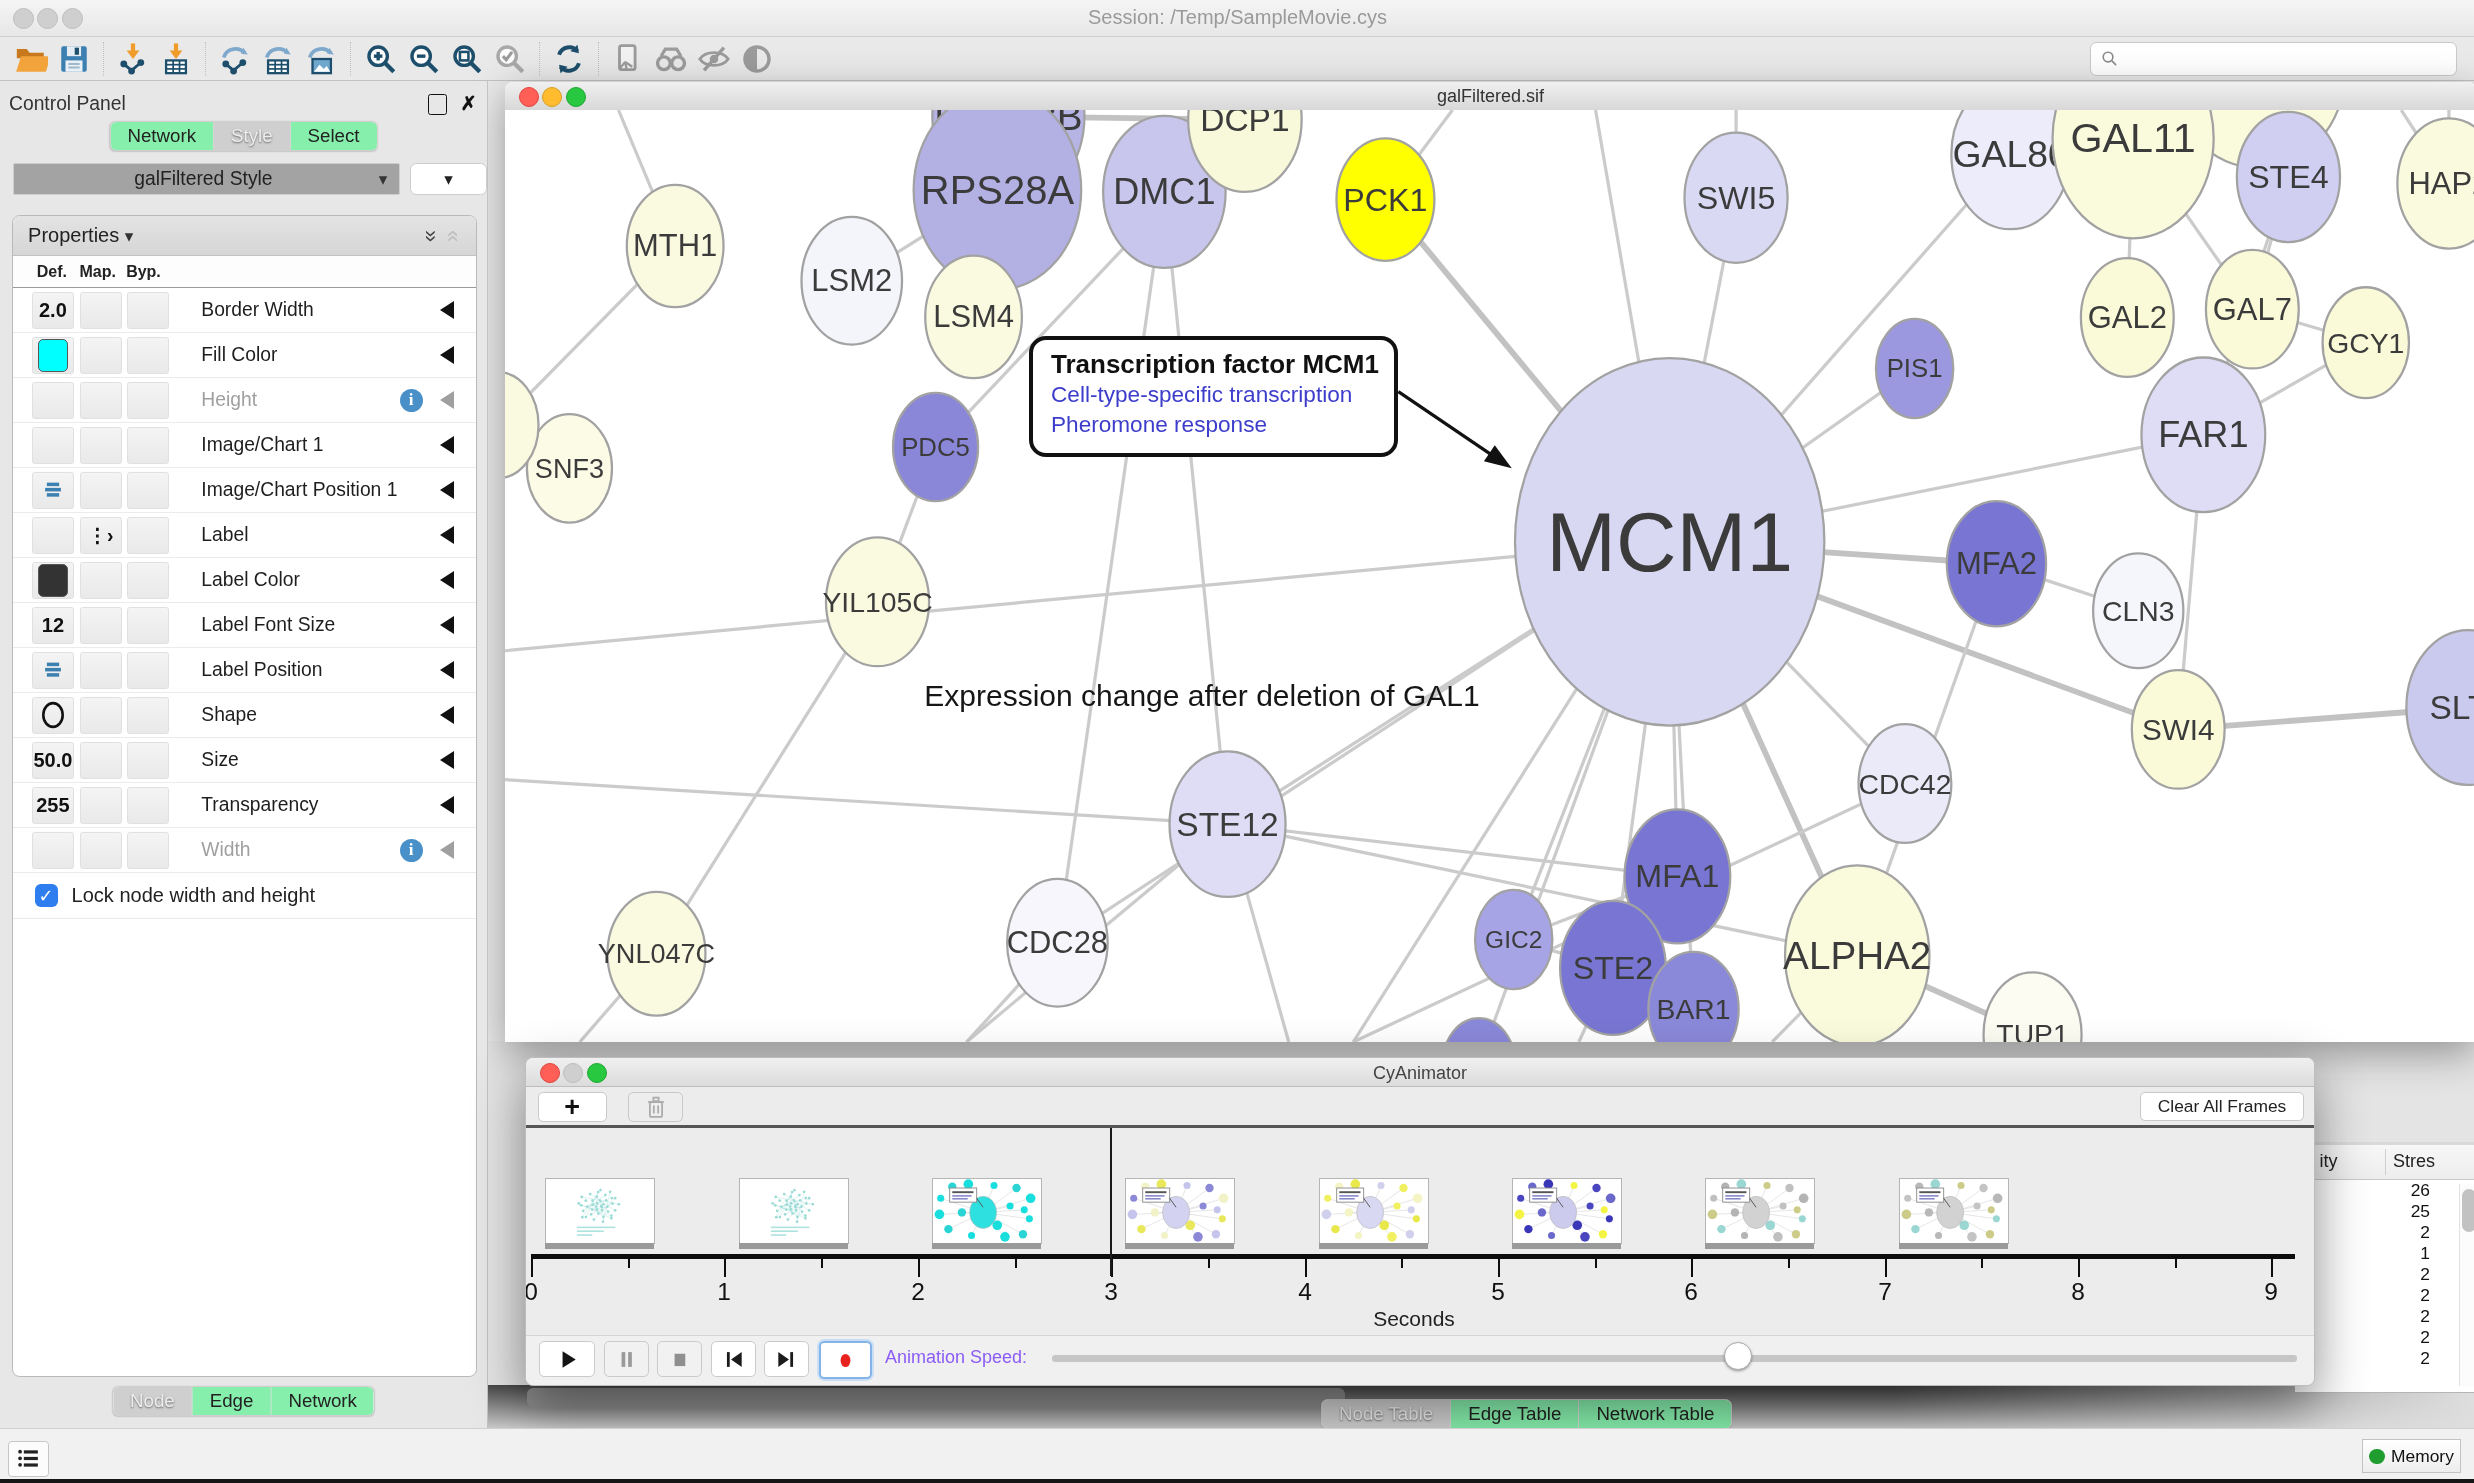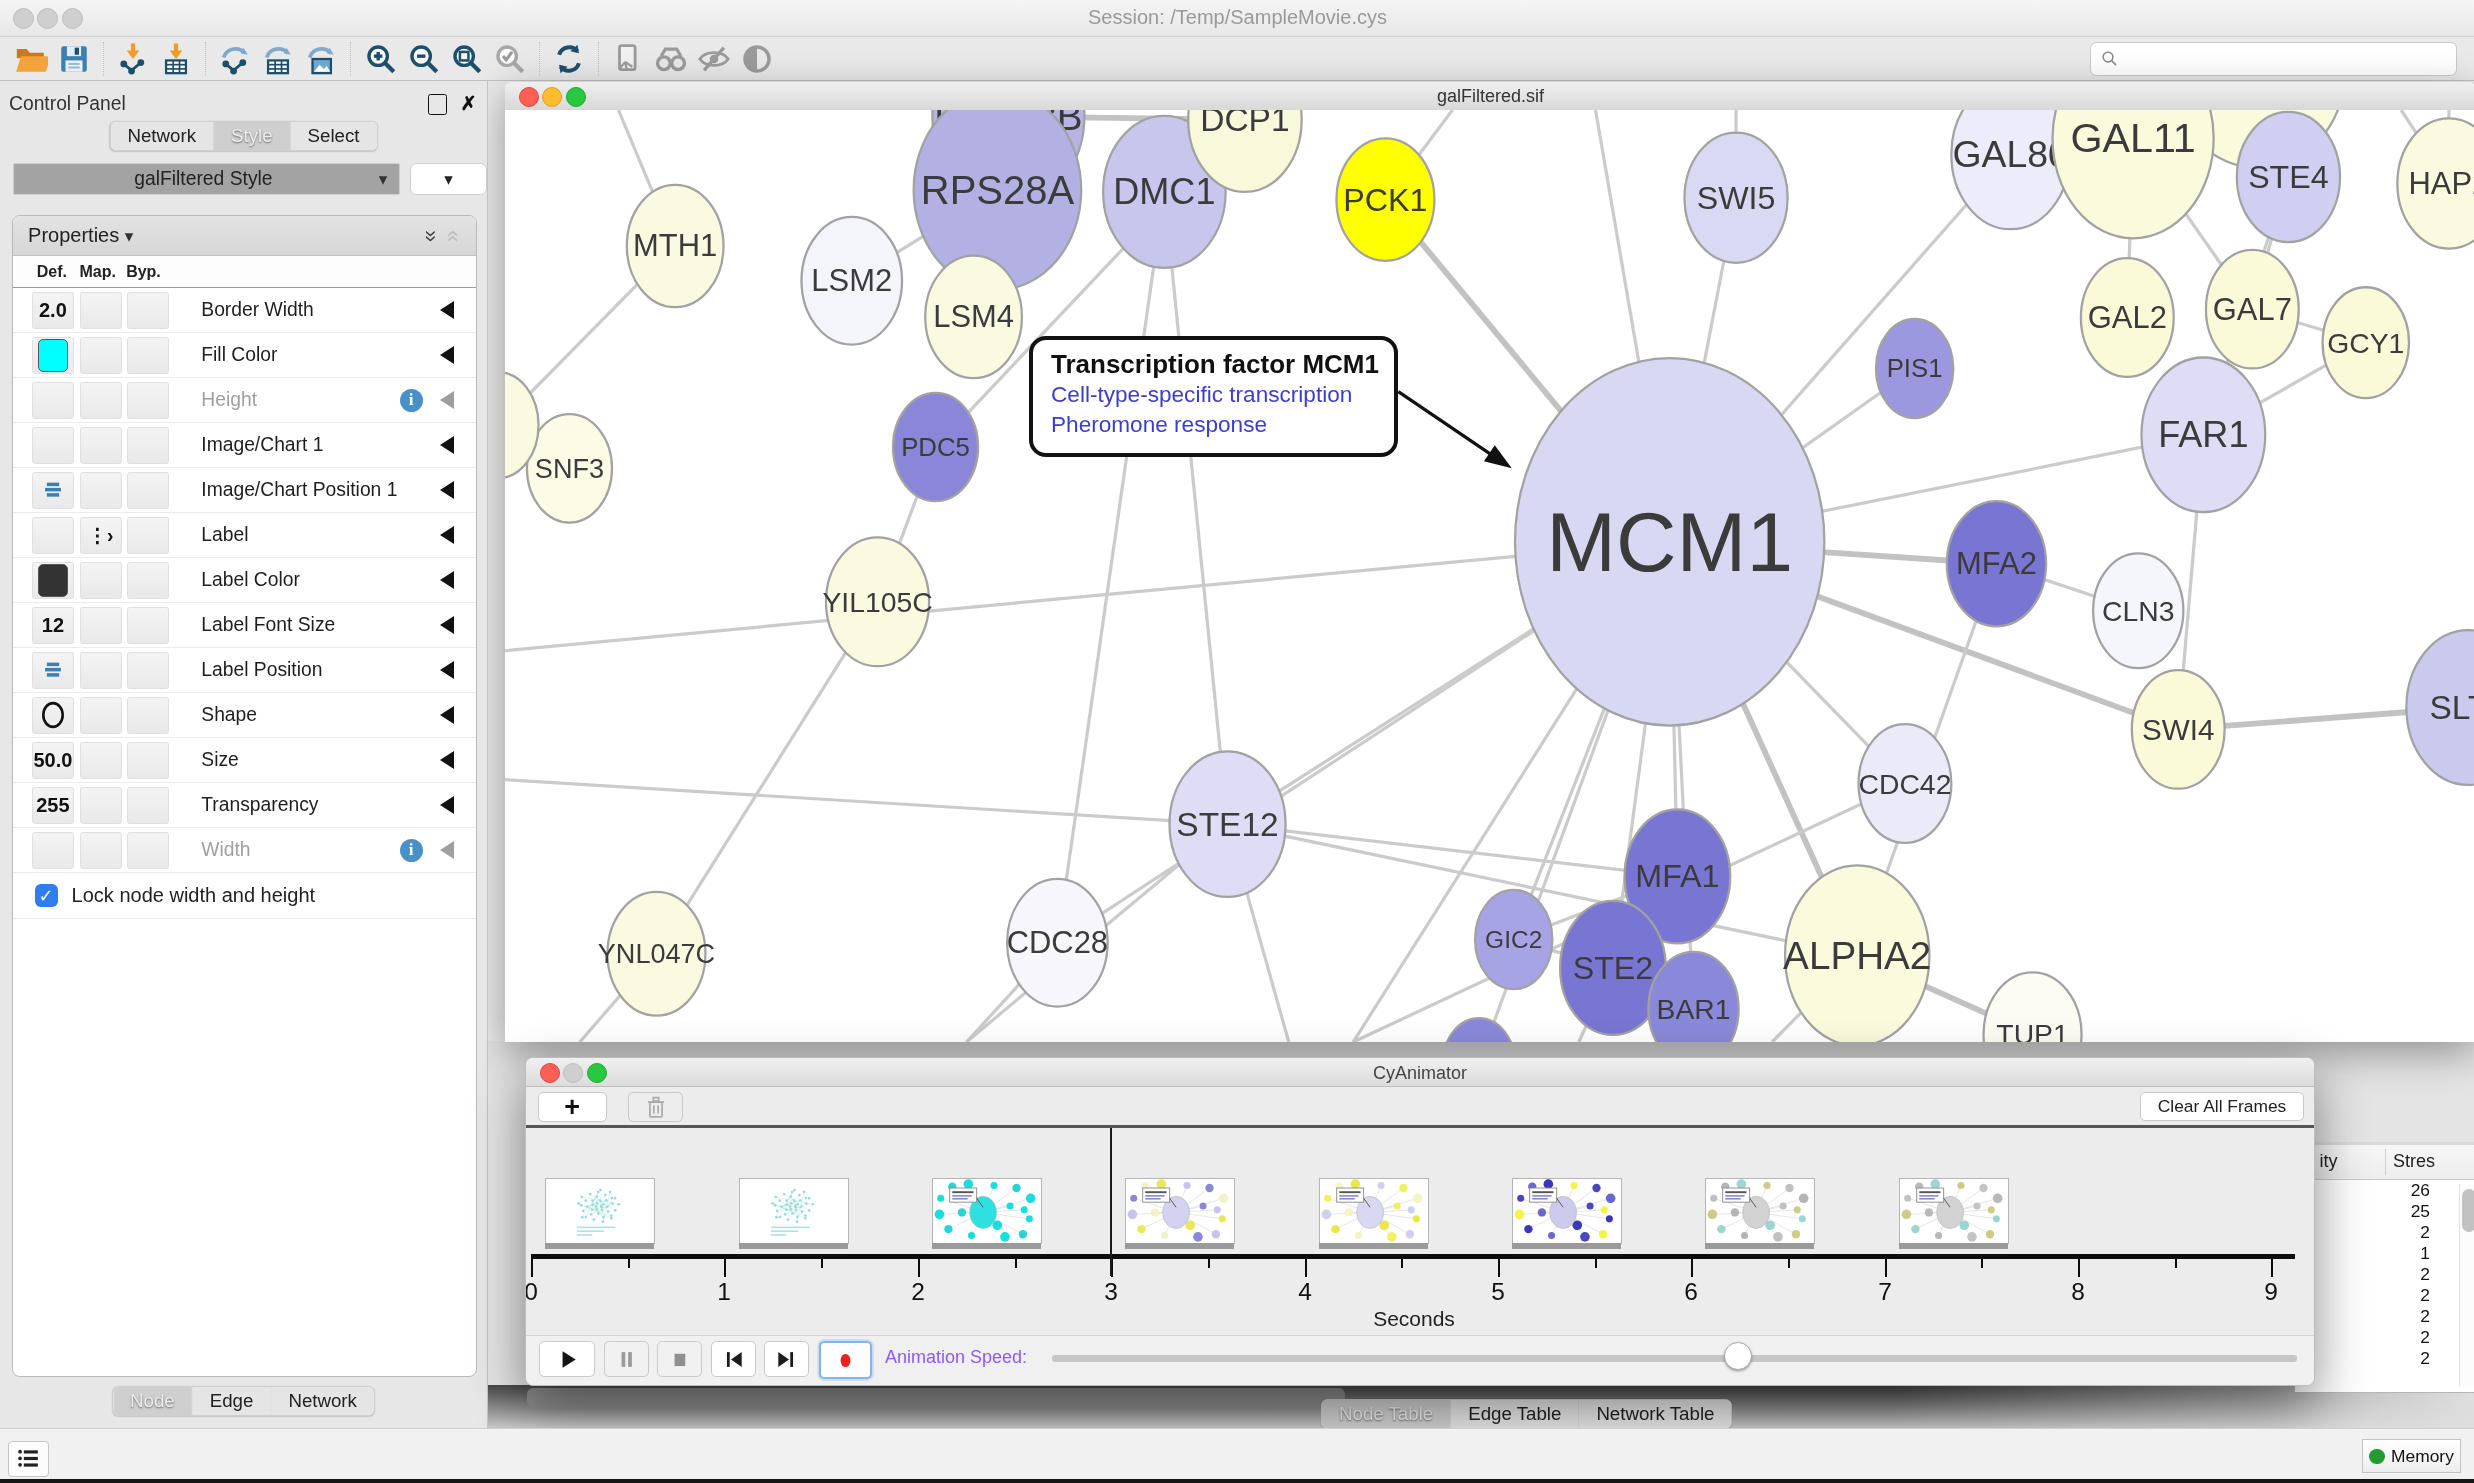--- a/index.html
+++ b/index.html
@@ -25,21 +25,21 @@
   .search-box input{border:none;outline:none;flex:1;font-size:18px;height:26px;font-family:inherit;background:transparent;}
   
   .control-panel{position:absolute;left:0;top:81px;width:487px;height:1347px;background:#e7e7e7;
     border-right:1.3px solid #c3c3c3;z-index:3;}
   .cp-title{position:absolute;left:9px;top:11.6px;font-size:19.3px;color:#333;}
   .cp-winbtns{position:absolute;right:10.3px;top:13px;display:flex;gap:14px;font-size:19.3px;color:#111;font-weight:bold;}
   .cp-float{width:17px;height:19.3px;border:1.9px solid #111;border-radius:2.6px;}
   .seg{display:flex;background:#fff;border:0.6px solid #cfcfcf;border-radius:6.4px;overflow:hidden;
     box-shadow:0 0.6px 1.3px rgba(0,0,0,.15);}
   .seg .seg-btn{padding:0 17px;height:28px;display:flex;align-items:center;justify-content:center;
-    font-size:18.7px;color:#222;border-right:0.6px solid #d8d8d8;background:#e5e5e5;}
+    font-size:18.7px;color:#222;border-right:0.6px solid #d8d8d8;background:#86efac;}
   .seg .seg-btn:last-child{border-right:none;}
   .seg .seg-btn.sel{background:#cfcfcf;color:#ededed;text-shadow:0 1.3px 1.9px rgba(90,90,90,.9);}
   .cp-tabs{position:absolute;top:40px;left:50%;transform:translateX(-50%);}
   .style-select{position:absolute;left:13px;top:82px;width:385px;height:30px;background:#a3a3a3;
     border:1.3px solid #cdcdcd;border-radius:2px;display:flex;align-items:center;font-size:19.3px;text-align:center;}
   .style-select .val{margin-left:14px;flex:1;}
   .caret{color:#333;font-size:17px;margin-right:11.6px;}
   .style-menu-btn{position:absolute;left:410px;top:82px;width:75px;height:30px;background:#fff;
     border:1.3px solid #cdcdcd;border-radius:6.4px;display:flex;align-items:center;justify-content:center;font-size:17px;}
   .props{position:absolute;left:11.6px;top:134px;width:463px;height:1160px;background:#fff;
@@ -654,20 +654,21 @@
           <line x1="1386" y1="437" x2="1529" y2="534" stroke="#111" stroke-width="5"></line>
           <polygon points="1562,556 1518.8,544.9 1535.6,520.0" fill="#111"></polygon>
         </svg>
       <div class="ann-box">
         <div class="ann-title">Transcription factor MCM1</div>
         <div id="ann-lines">
             <div class="ann-link" style="color: rgb(61, 61, 204);">Cell-type-specific transcription</div>
             <div class="ann-link" style="color: rgb(61, 61, 204);">Pheromone response</div>
           </div>
       </div>
+      <div class="canvas-note">Expression change after deletion of GAL1</div>
     </div>
   </div>
 
   <div class="cy-window">
     <div class="cy-titlebar">
       <div class="tl red" style="left:14px"></div>
       <div class="tl gray" style="left:37px"></div>
       <div class="tl green" style="left:61px"></div>
       <div class="cy-title">CyAnimator</div>
     </div>

